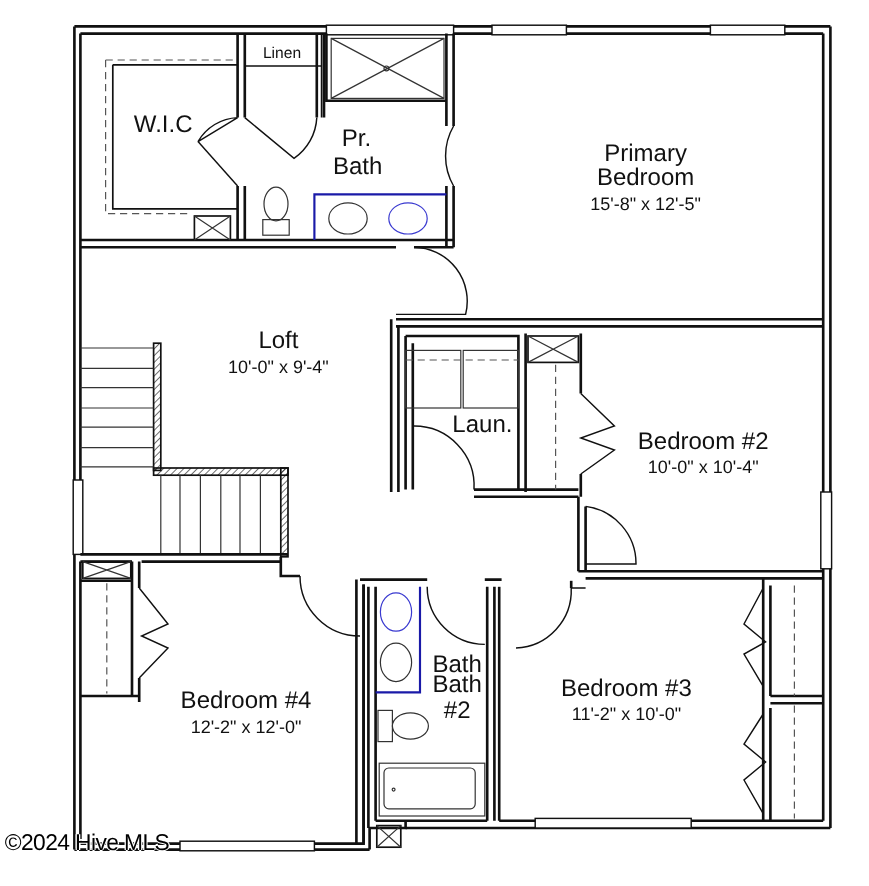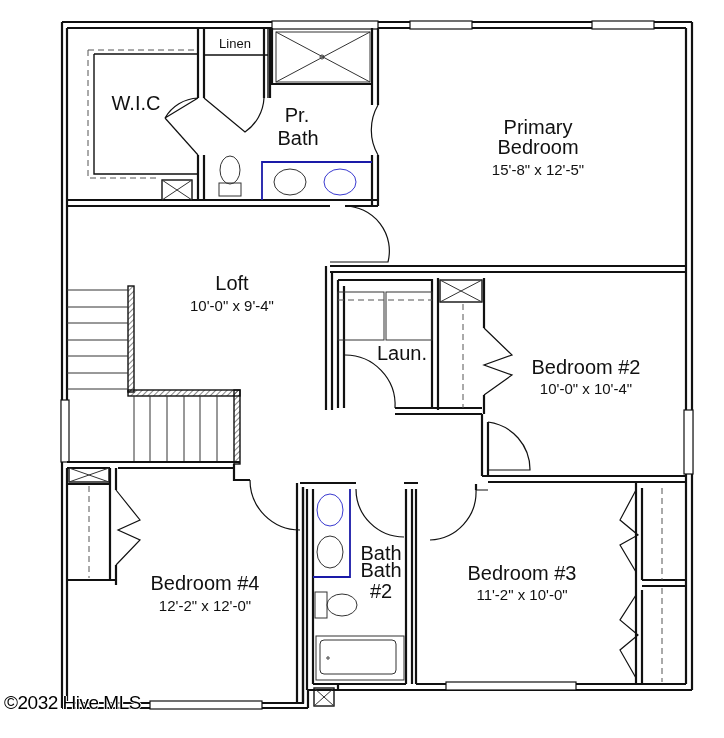--- a/index.html
+++ b/index.html
@@ -204,13 +204,13 @@
 
     <text class="room-label room-name" x="381" y="560">Bath</text>
     <text class="room-label room-name" x="381" y="577">Bath</text>
     <text class="room-label room-name" x="381" y="598">#2</text>
 
     <text class="room-label room-name" x="522" y="580">Bedroom #3</text>
     <text class="room-label room-dim" x="522" y="600">11'-2" x 10'-0"</text>
   </g>
 </svg>
 
-<div id="watermark">©2032 Hive MLS</div>
+<div id="watermark">©2024 Hive MLS</div>
 
 </body></html>

